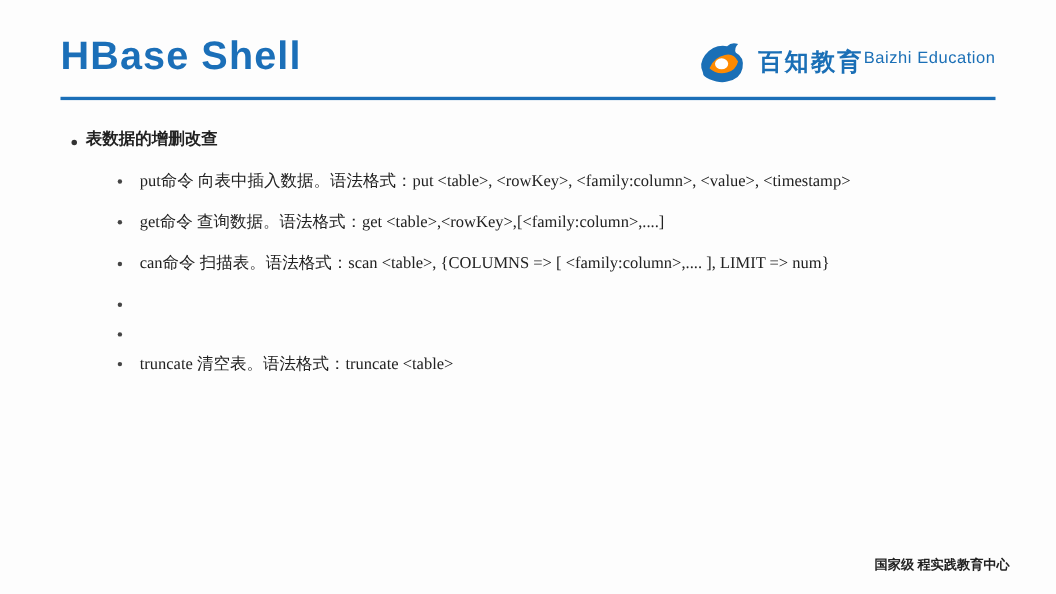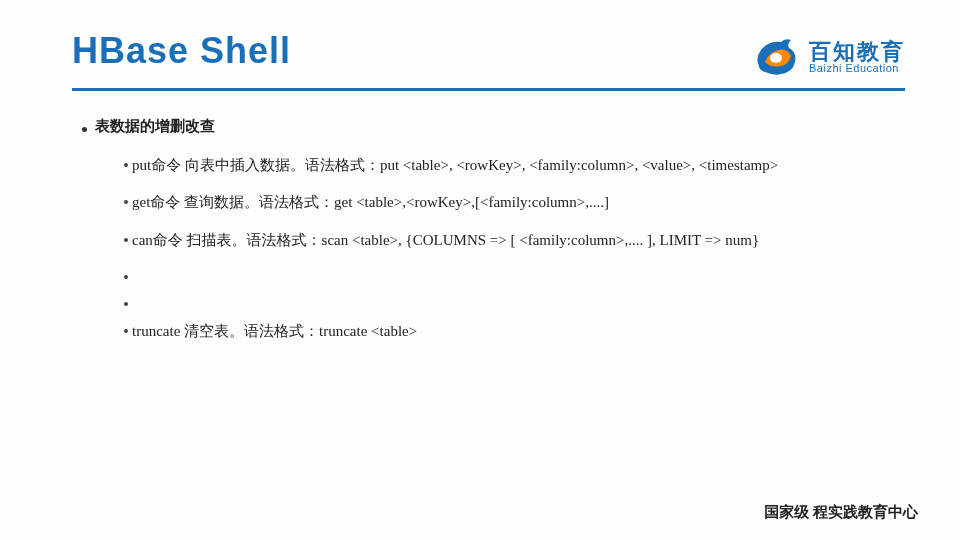--- a/index.html
+++ b/index.html
@@ -1,35 +1,35 @@
 <!DOCTYPE html>
 <html><head>
 <meta charset="utf-8">
 <style>
   * { margin: 0; padding: 0; box-sizing: border-box; }
   html, body { width: 960px; height: 540px; font-family: "Microsoft YaHei", "SimSun", Arial, sans-serif; background: #fdfdfd; overflow: hidden; }
-  .slide { width: 960px; height: 540px; position: relative; padding: 30px 55px 0 72px; }
+  .slide { width: 960px; height: 540px; position: relative; padding: 30px 55px 0 55px; }
   .header { display: flex; justify-content: space-between; align-items: flex-start; }
   .title { font-size: 36px; font-weight: 700; color: #1b6fb8; letter-spacing: 1px; font-family: Arial, "Microsoft YaHei", sans-serif; }
   .logo-block { display: flex; align-items: center; gap: 8px; margin-top: 6px; }
   .logo-mark { width: 50px; height: 42px; position: relative; }
   .logo-mark svg { width: 100%; height: 100%; }
-  .logo-text { display: flex; flex-direction: column; line-height: 1.05; }
+  .logo-text { display: flex; flex-direction: row; line-height: 1.05; }
   .logo-cn { font-size: 22px; font-weight: 700; color: #1a6fb6; letter-spacing: 2px; }
-  .logo-en { font-size: 11px; color: #1a6fb6; letter-spacing: 0.5px; }
+  .logo-en { font-size: 15px; color: #1a6fb6; letter-spacing: 0.5px; }
   .rule { height: 3px; background: #1b6fb8; margin-top: 10px; }
   .content { margin-top: 26px; padding-left: 10px; }
   .section-row { display: flex; align-items: flex-start; gap: 8px; margin-bottom: 18px; }
   .dot { width: 5px; height: 5px; background: #333; border-radius: 50%; margin-top: 10px; flex-shrink: 0; }
   .section-title { font-size: 15px; font-weight: 700; color: #222; font-family: "SimSun", serif; }
   .items { margin-left: 42px; }
-  .item-row { display: flex; align-items: flex-start; gap: 4px; margin-bottom: 14px; }
+  .item-row { display: flex; align-items: flex-start; gap: 16px; margin-bottom: 14px; }
   .small-dot { width: 4px; height: 4px; background: #444; border-radius: 50%; margin-top: 9px; flex-shrink: 0; }
   .item-text { font-size: 15px; color: #222; font-family: "SimSun", serif; line-height: 1.55; max-width: 790px; }
-  .footer { position: absolute; right: 42px; bottom: 18px; font-size: 15px; font-weight: 700; color: #222; font-family: "SimSun", serif; }
+  .footer { position: absolute; right: 42px; bottom: 18px; font-size: 12px; font-weight: 700; color: #222; font-family: "SimSun", serif; }
 </style>
 </head>
 <body>
 
 <div class="slide">
 
   <div class="header">
     <div class="title">HBase Shell</div>
     <div class="logo-block">
       <div class="logo-mark">

